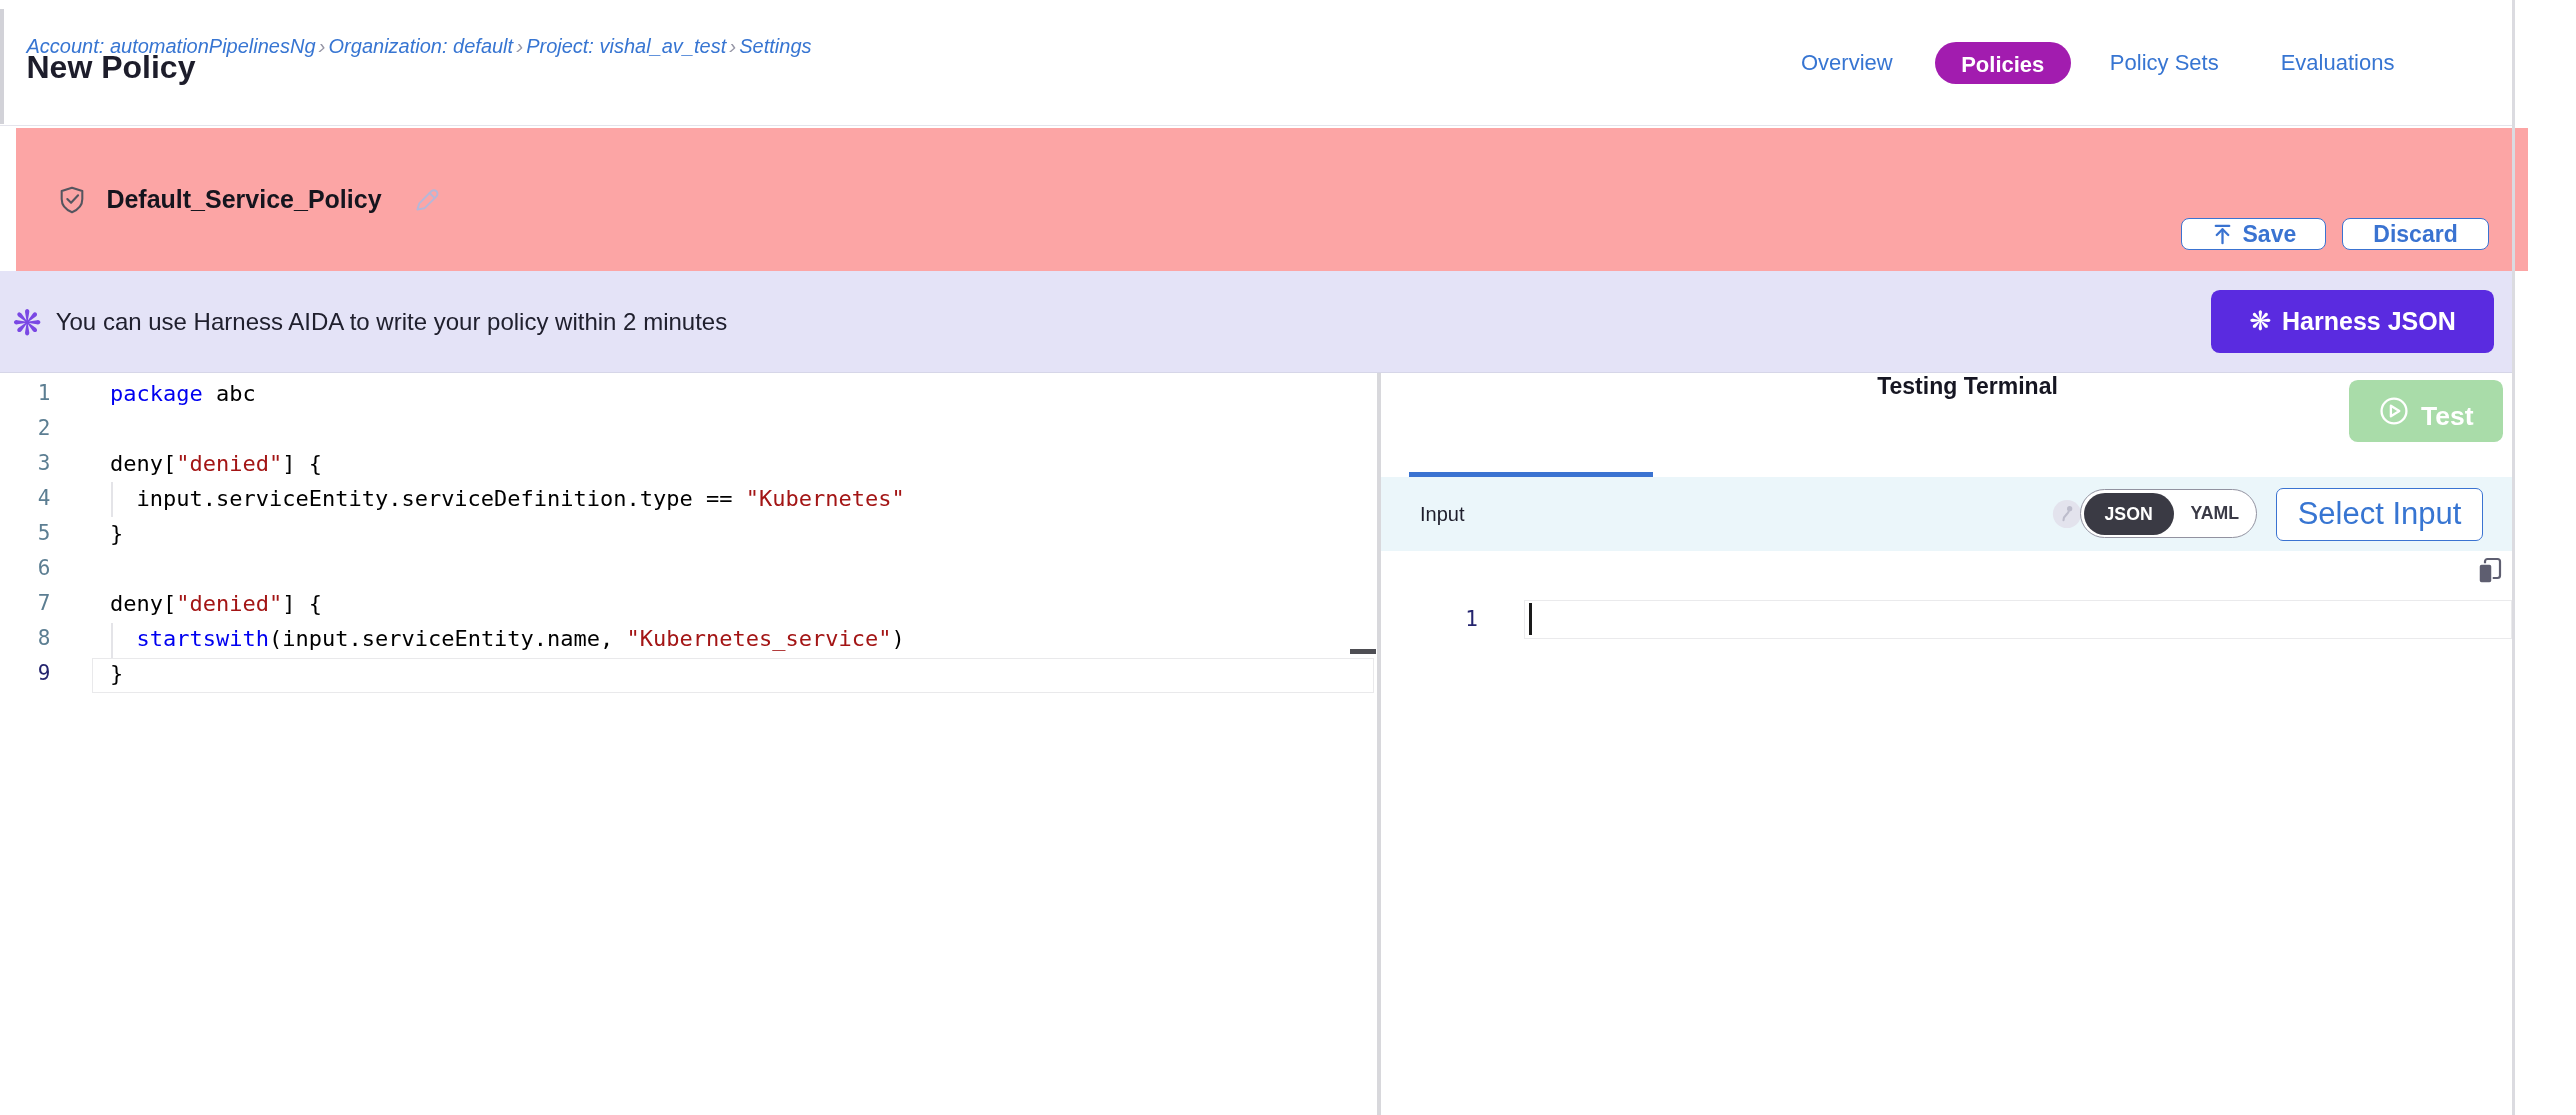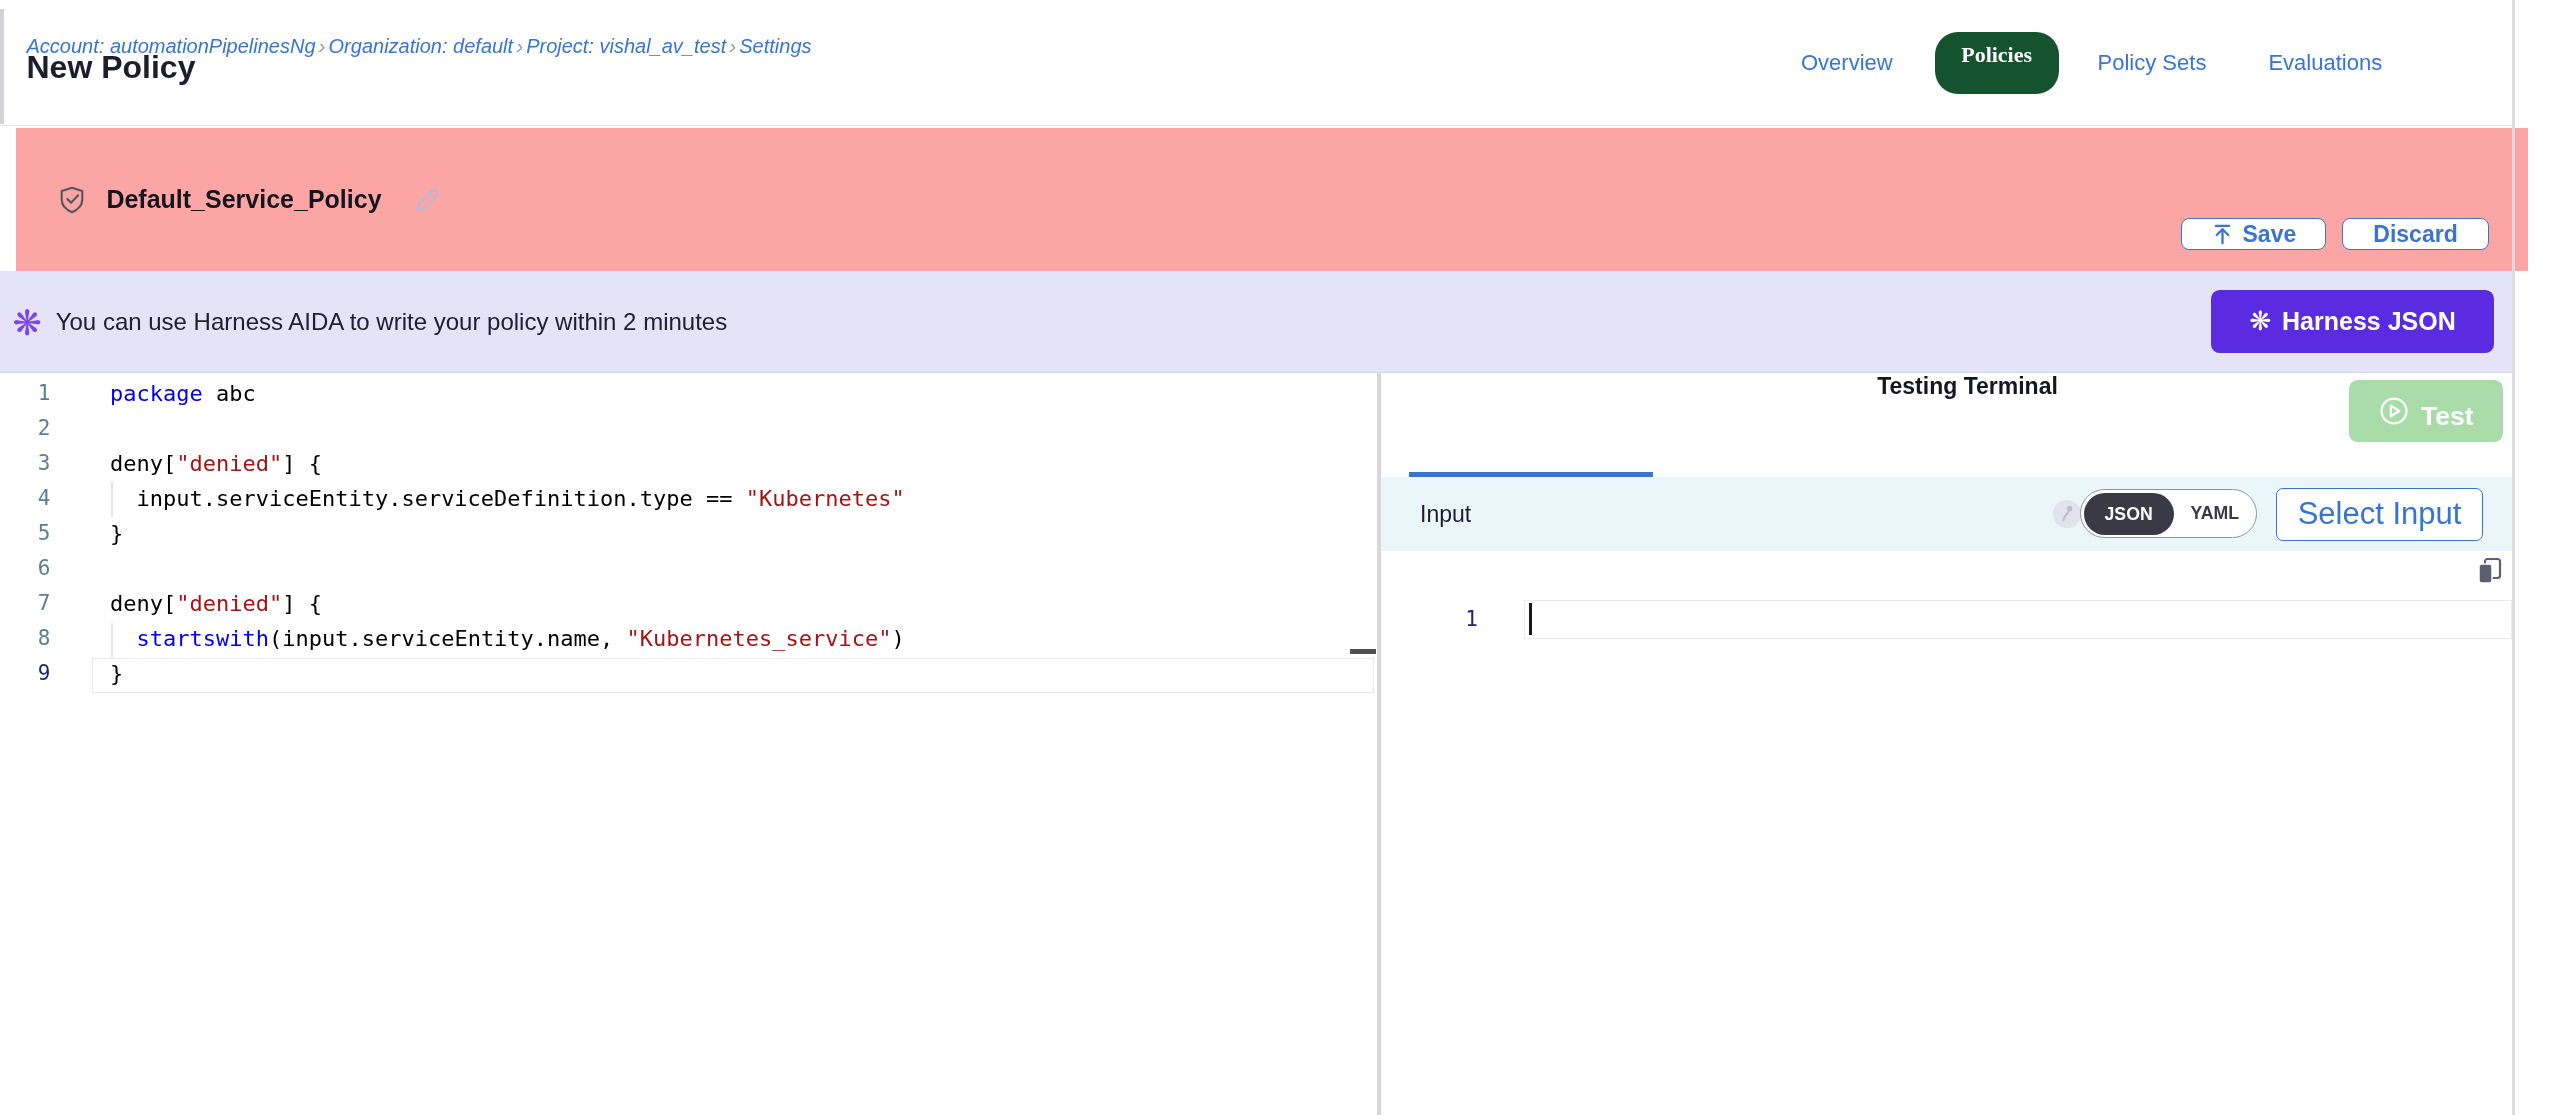--- a/index.html
+++ b/index.html
@@ -10,21 +10,21 @@
   
   .header { position:absolute; left:0; top:0; width:2512px; height:126px; background:#ffffff; border-bottom:1.8px solid #e4e4ec; }
   .left-edge { position:absolute; left:0; top:8.8px; width:3.5px; height:115px; background:#d2d2d8; }
   .breadcrumb { position:absolute; left:26.5px; top:34px; display:flex; align-items:center; gap:3px; font-size:20px;font-style:italic; }
   .crumb { color:#3775d2; cursor:pointer; }
   .crumb-sep { color:#9595a5; font-size:21px; }
   .page-title { position:absolute; left:26.5px; top:49px; font-size:32px; font-weight:700; color:#1d1d2b; }
   .nav { position:absolute; left:1801px; top:0; height:126px; display:flex; align-items:center; }
   .nav-item { font-size:22px; color:#3775d2; cursor:pointer; white-space:nowrap; }
   .nav-item + .nav-item { margin-left:42px; }
-  .nav-pill { background:#14532d; color:#ffffff; font-weight:600; height:62px; line-height:46px; padding:0 26.5px; border-radius:23px;font-family:Liberation Serif, serif; }
+  .nav-pill { background:#a21caf; color:#ffffff; font-weight:600; height:42px; line-height:46px; padding:0 26.5px; border-radius:23px; }
   .nav-item.ml-lg { margin-left:39px; }
   .nav-item.ml-xl { margin-left:62px; }
 
   
   .row2 { position:absolute; left:16px; top:128px; width:2512px; height:143px; background:#fca5a5; }
   .policy-name-group { position:absolute; left:41px; top:0; height:143px; display:flex; align-items:center; gap:19.4px; }
   .policy-name { font-size:25px; font-weight:700; color:#15151e; }
   .edit-icon { margin-left:12.4px; cursor:pointer; }
   .hdr-buttons { position:absolute; left:2165px; top:51px; display:flex; gap:16px; }
   .btn-outline { display:flex; align-items:center; justify-content:center; gap:8.8px; height:32px; border:1.8px solid #3a73d1; border-radius:8px; background:#ffffff; color:#3a73d1; font-size:23px; font-weight:600; cursor:pointer;margin-top:39px; }
@@ -60,21 +60,21 @@
   .right-panel { position:absolute; left:1381px; top:0; width:1132px; height:743px; background:#ffffff; }
   .tabs-row { position:absolute; left:0; top:0; width:1132px; height:104px; display:flex; align-items:center; padding-left:41px; gap:79px;flex-direction:column; }
   .tab { font-size:23px; cursor:pointer; white-space:nowrap; }
   .tab-active { font-weight:700; color:#161622; }
   .tab-inactive { color:#3f3f52;margin-top:20px; }
   .tab-underline { position:absolute; left:28px; top:99px; width:244px; height:5.3px; background:#3a73d1; }
   .test-btn { position:absolute; left:968px; top:7px; width:154px; height:62px; background:#a9dca9; border:none; border-radius:8.8px; display:flex; align-items:center; justify-content:center; gap:10.6px; cursor:default; }
   .test-label { color:#ffffff; font-size:26.5px; font-weight:700;margin-top:10px; }
 
   .input-bar { position:absolute; left:0; top:104px; width:1132px; height:74px; background:#ebf6fa; }
-  .input-label { position:absolute; left:39px; top:0; height:74px; line-height:74px; font-size:23px; color:#1e1e2c; }
+  .input-label { position:absolute; left:39px; top:0; height:74px; line-height:74px; font-size:20px; color:#1e1e2c; }
   .disabled-circle { position:absolute; left:671px; top:22px; width:30px; height:30px; }
   .fmt-toggle { position:absolute; left:699px; top:12.4px; width:177px; height:49px; background:#ffffff; border:1.8px solid #9292a0; border-radius:25px; display:flex; align-items:center; }
   .fmt-json { margin-left:2.6px; width:90px; height:42px; line-height:42px; text-align:center; background:#3a3a44; color:#ffffff; font-size:17.7px; font-weight:700; border-radius:21px; cursor:pointer; }
   .fmt-yaml { flex:1; text-align:center; color:#3a3a46; font-size:17.7px; font-weight:700; cursor:pointer; }
   .select-input-btn { position:absolute; left:895px; top:10.6px; width:207px; height:53px; background:#ffffff; border:1.8px solid #3a73d1; border-radius:7px; color:#3775d2; font-size:31px; display:flex; align-items:center; justify-content:center; cursor:pointer; }
 
   .input-editor { position:absolute; left:0; top:178px; width:1132px; height:565px; background:#ffffff; }
   .copy-icon { position:absolute; left:1093px; top:3.5px; cursor:pointer; }
   .input-ln { position:absolute; left:71px; top:49px; width:39px; height:39px; line-height:39px; text-align:center; font-family:"DejaVu Sans Mono", monospace; font-size:21px; color:#24246e; }
   .input-cur-line { position:absolute; left:143px; top:49px; width:988px; height:39px; border:1.8px solid #eaeaec; background:#ffffff; }

